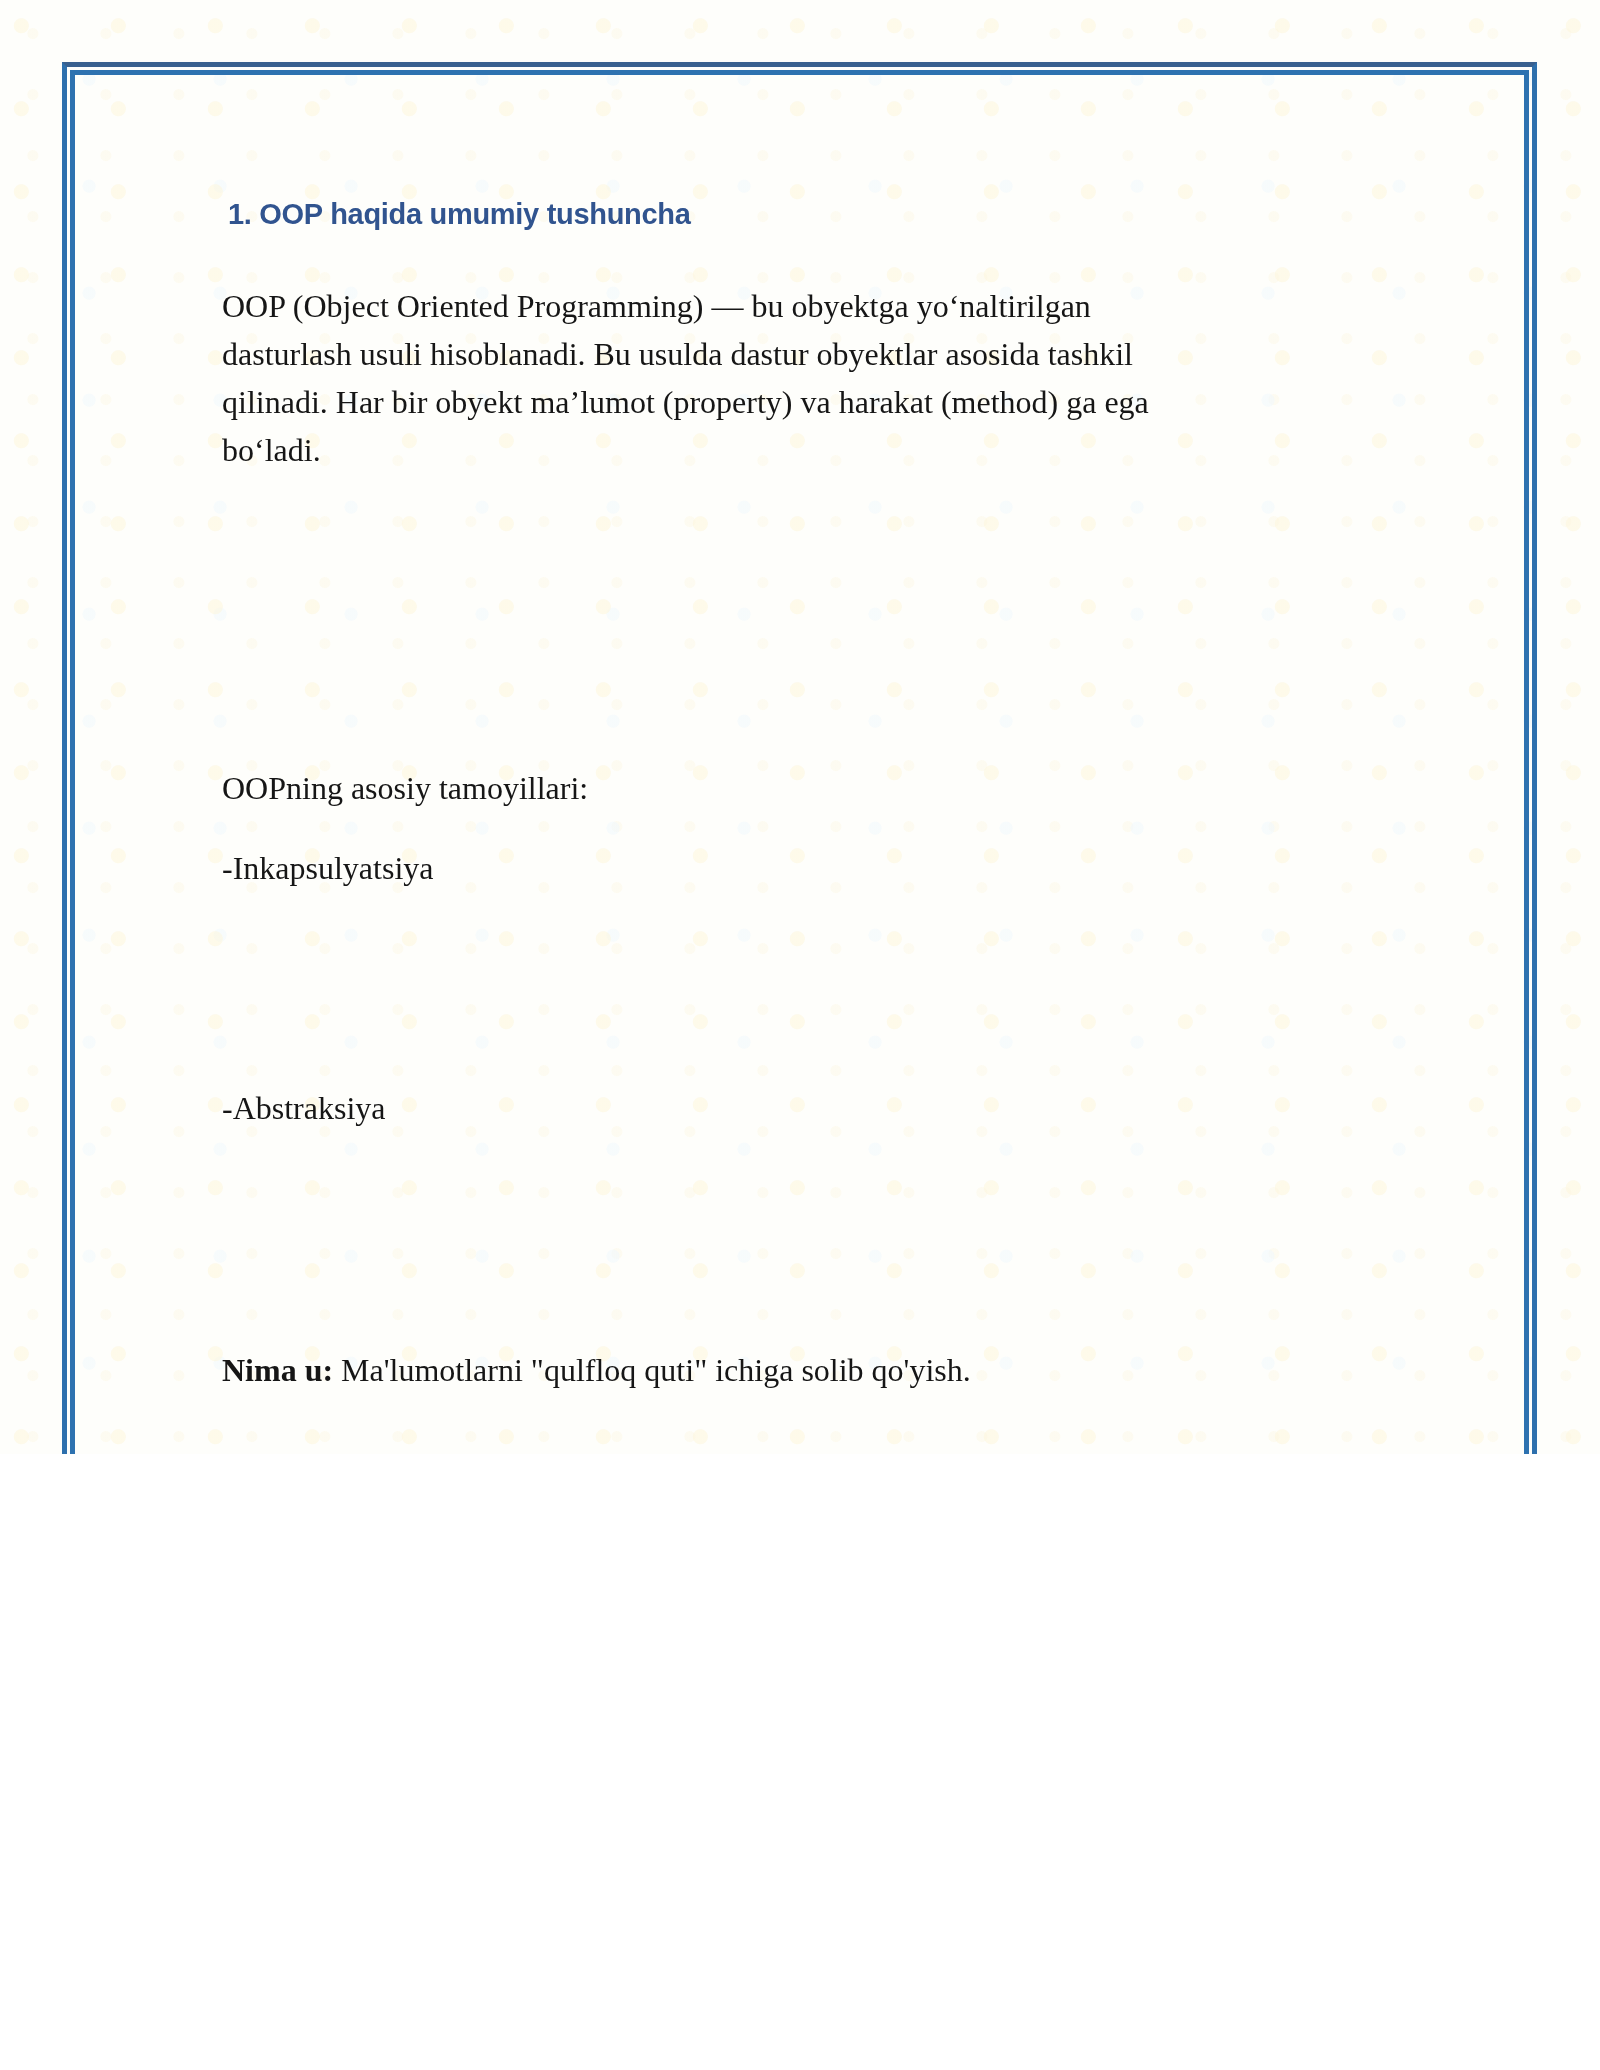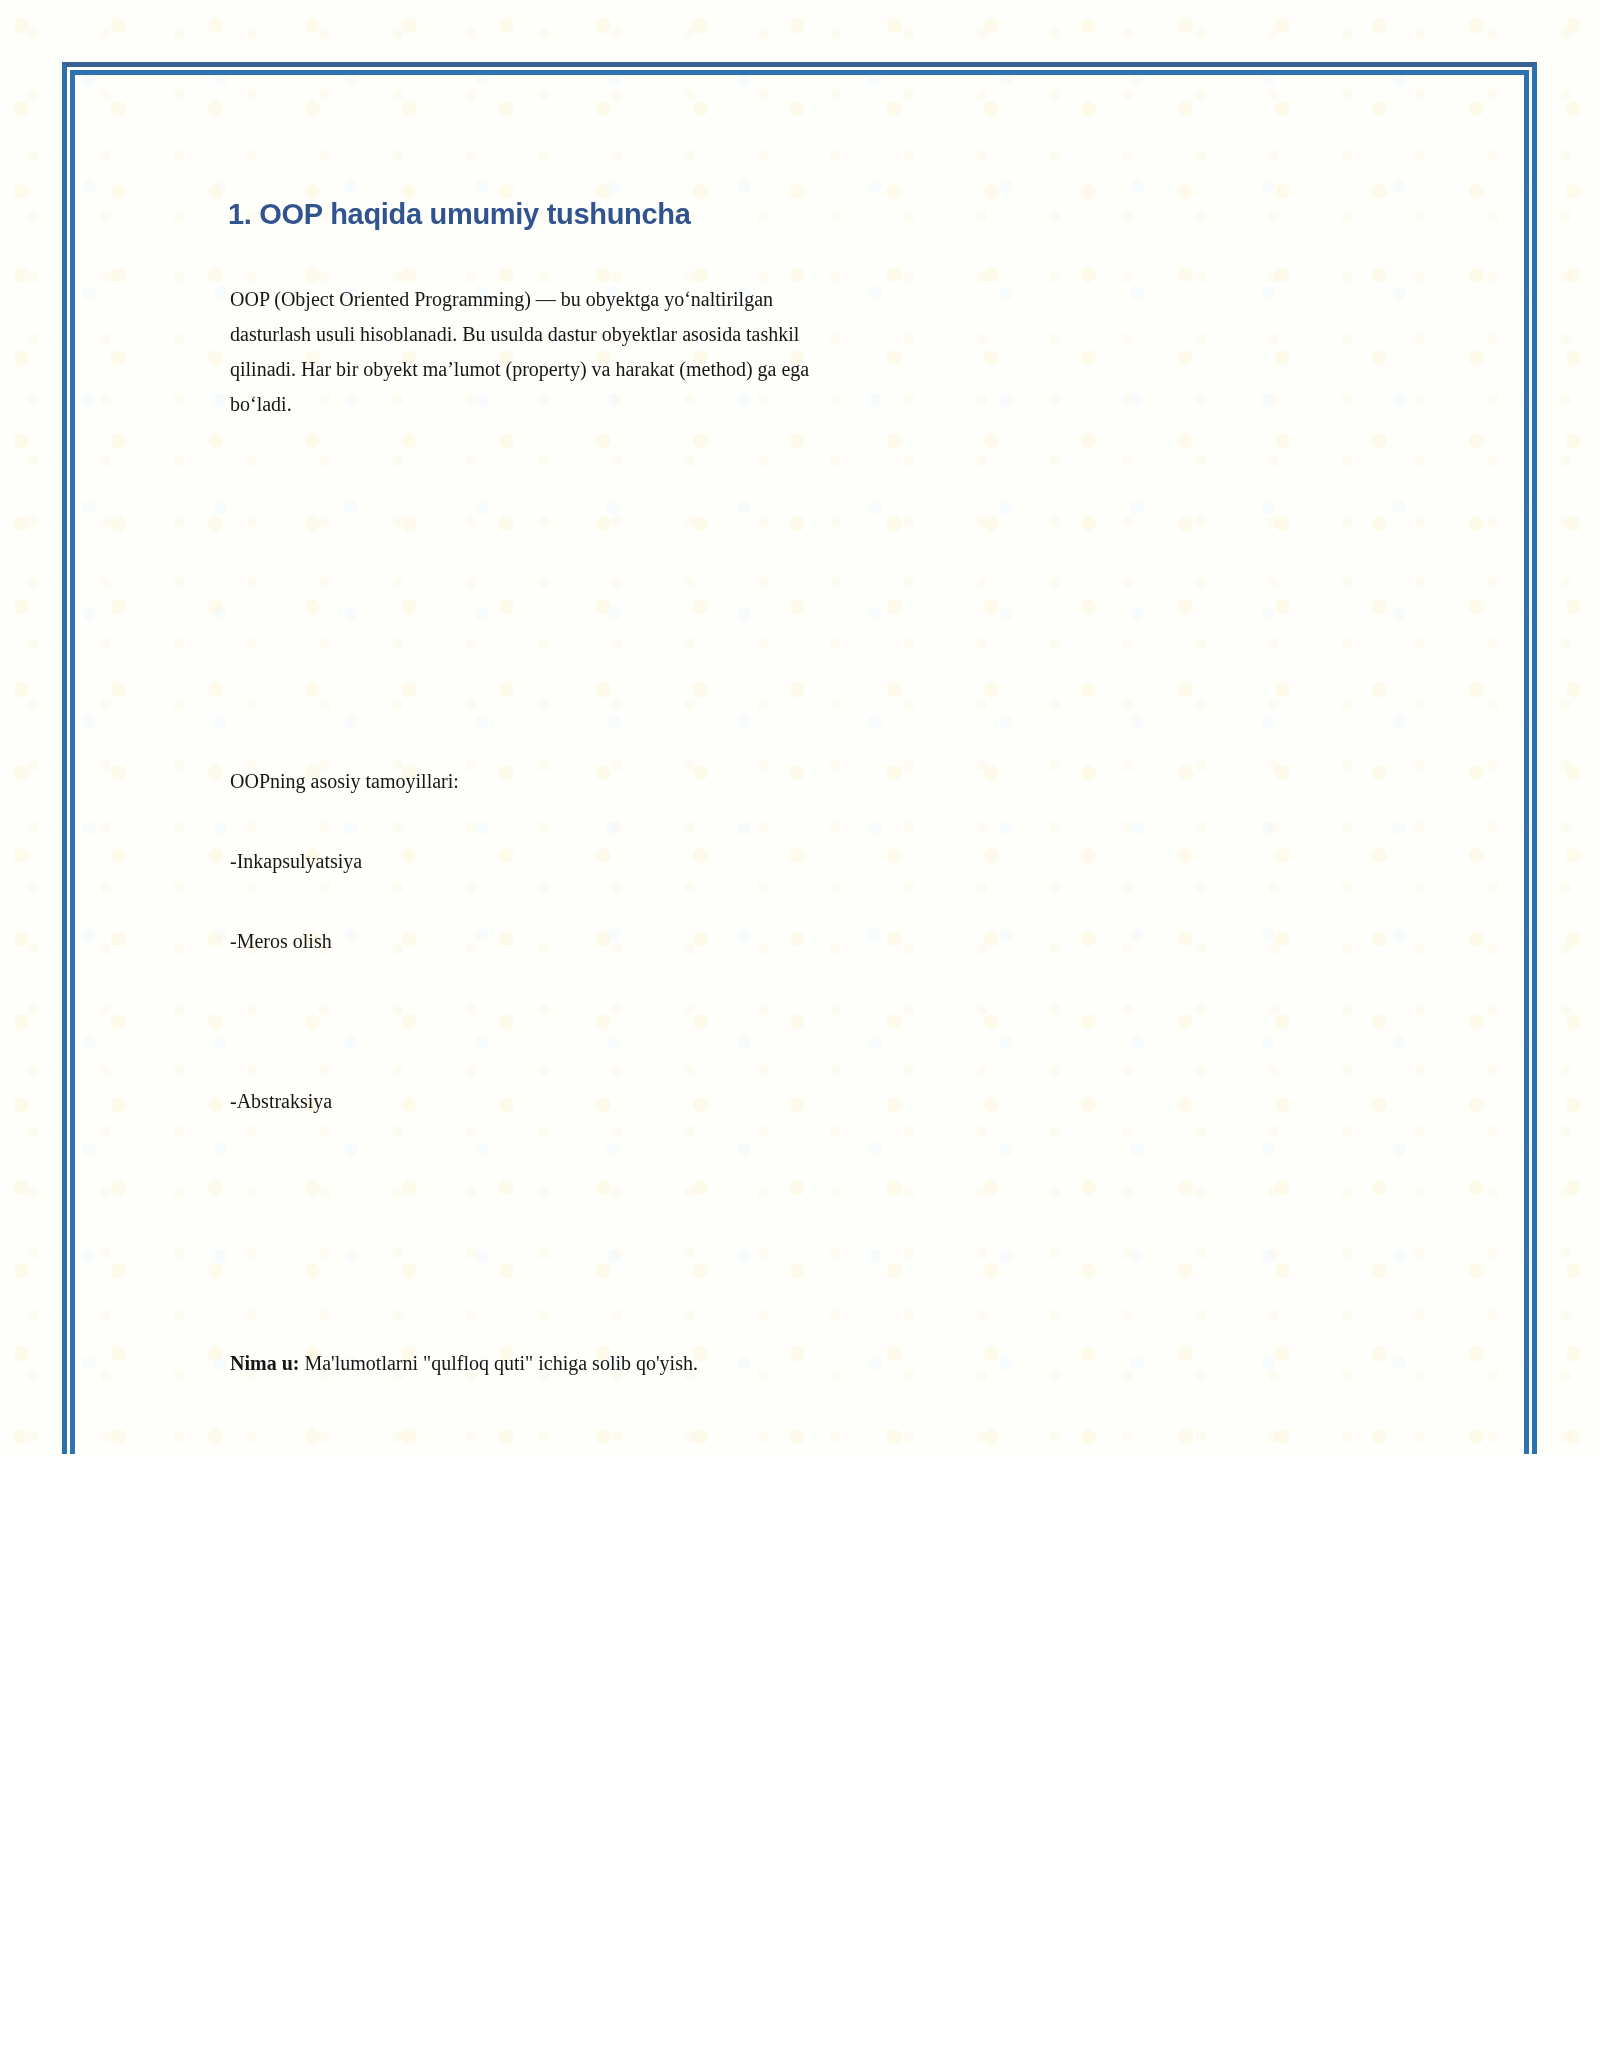--- a/index.html
+++ b/index.html
@@ -30,25 +30,25 @@
     border: 5px solid #2e70ad;
     border-top-color: #39608f;
   }
   .frame-inner {
     position: absolute;
     inset: 3px;
     border: 5px solid #2e72b0;
   }
   .block {
     position: absolute;
-    left: 230px;
+    left: 222px;
     width: 1160px;
     color: #161616;
-    font-size: 20px;
-    line-height: 35px;
+    font-size: 32px;
+    line-height: 48px;
     white-space: pre-wrap;
   }
   .heading {
     font-family: "Liberation Sans", "DejaVu Sans", sans-serif;
     font-weight: bold;
     font-size: 29px;
     letter-spacing: -0.3px;
     line-height: 36px;
     white-space: normal;
   }
@@ -79,21 +79,20 @@
   <div class="block p1">OOP (Object Oriented Programming) — bu obyektga yo‘naltirilgan
 dasturlash usuli hisoblanadi. Bu usulda dastur obyektlar asosida tashkil
 qilinadi. Har bir obyekt ma’lumot (property) va harakat (method) ga ega
 bo‘ladi.</div>
 
 
   <div class="block li1">-Inkapsulyatsiya</div>
 
   <div class="block p3">OOPning asosiy tamoyillari:</div>
 
-  <div class="block li2">-Meros olish</div>
 
 
   <div class="block li4">-Abstraksiya</div>
 
 
   <div class="block p8"><span class="bold-label">Nima u:</span><span> Ma'lumotlarni "qulfloq quti" ichiga solib qo'yish.</span></div>
 
 
 </div>
 

